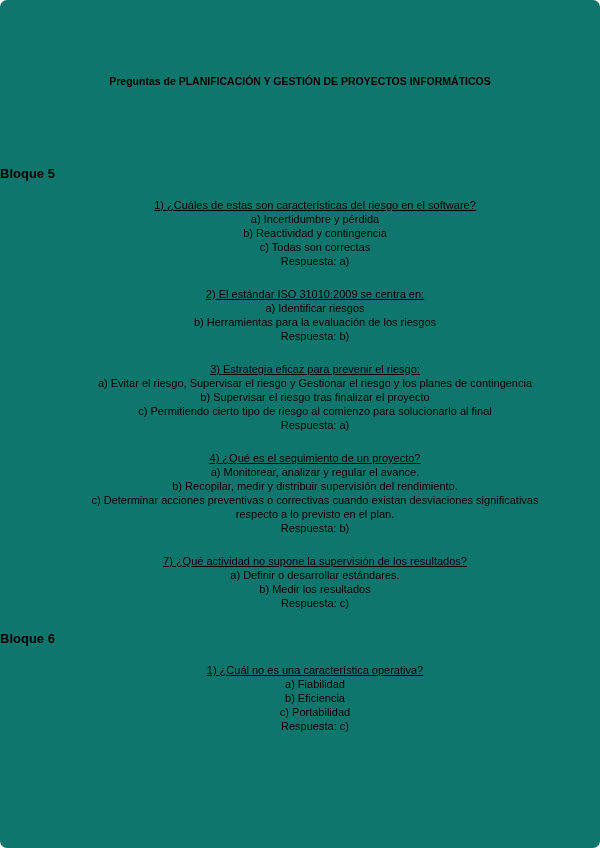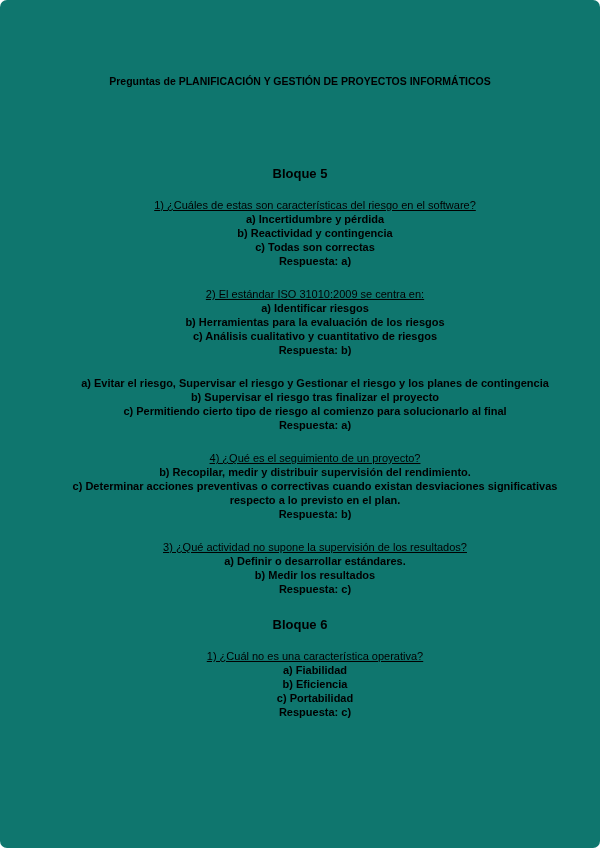--- a/index.html
+++ b/index.html
@@ -17,33 +17,33 @@
   .doc-title {
     font-size: 10.5px;
     font-weight: bold;
     text-align: center;
     line-height: 15px;
     margin: 74px 8px 77px 8px;
   }
   .block-heading {
     font-size: 13px;
     font-weight: bold;
-    text-align: center;
+    text-align: left;
     line-height: 16px;
     margin: 21px 0 16px 0;
   }
   .question {
     margin: 0 40px 19px 70px;
     max-width: 490px;
     font-size: 11px;
     line-height: 14px;
     text-align: center;
   }
   .q-title { text-decoration: underline; }
-  .option, .answer { text-decoration: none; font-weight: bold; }
+  .option, .answer { text-decoration: none; }
 </style>
 </head>
 <body>
 
 <div class="page">
 
   <div class="doc-title">Preguntas de PLANIFICACIÓN Y GESTIÓN DE PROYECTOS INFORMÁTICOS</div>
 
   <section>
     <div class="block-heading">Bloque 5</div>
@@ -53,40 +53,41 @@
       <div class="option">a) Incertidumbre y pérdida</div>
       <div class="option">b) Reactividad y contingencia</div>
       <div class="option">c) Todas son correctas</div>
       <div class="answer">Respuesta: a)</div>
     </div>
 
     <div class="question">
       <div class="q-title">2) El estándar ISO 31010:2009 se centra en:</div>
       <div class="option">a) Identificar riesgos</div>
       <div class="option">b) Herramientas para la evaluación de los riesgos</div>
-      <div class="option">c) Análisis cualitativo y cuantitativo de riesgos</div>
       <div class="answer">Respuesta: b)</div>
     </div>
 
     <div class="question">
+      <div class="q-title">3) Estrategia eficaz para prevenir el riesgo:</div>
       <div class="option">a) Evitar el riesgo, Supervisar el riesgo y Gestionar el riesgo y los planes de contingencia</div>
       <div class="option">b) Supervisar el riesgo tras finalizar el proyecto</div>
       <div class="option">c) Permitiendo cierto tipo de riesgo al comienzo para solucionarlo al final</div>
       <div class="answer">Respuesta: a)</div>
     </div>
 
     <div class="question">
       <div class="q-title">4) ¿Qué es el seguimiento de un proyecto?</div>
+      <div class="option">a) Monitorear, analizar y regular el avance.</div>
       <div class="option">b) Recopilar, medir y distribuir supervisión del rendimiento.</div>
       <div class="option">c) Determinar acciones preventivas o correctivas cuando existan desviaciones significativas respecto a lo previsto en el plan.</div>
       <div class="answer">Respuesta: b)</div>
     </div>
 
     <div class="question">
-      <div class="q-title">3) ¿Qué actividad no supone la supervisión de los resultados?</div>
+      <div class="q-title">7) ¿Qué actividad no supone la supervisión de los resultados?</div>
       <div class="option">a) Definir o desarrollar estándares.</div>
       <div class="option">b) Medir los resultados</div>
       <div class="answer">Respuesta: c)</div>
     </div>
   </section>
 
   <section>
     <div class="block-heading">Bloque 6</div>
 
     <div class="question">

